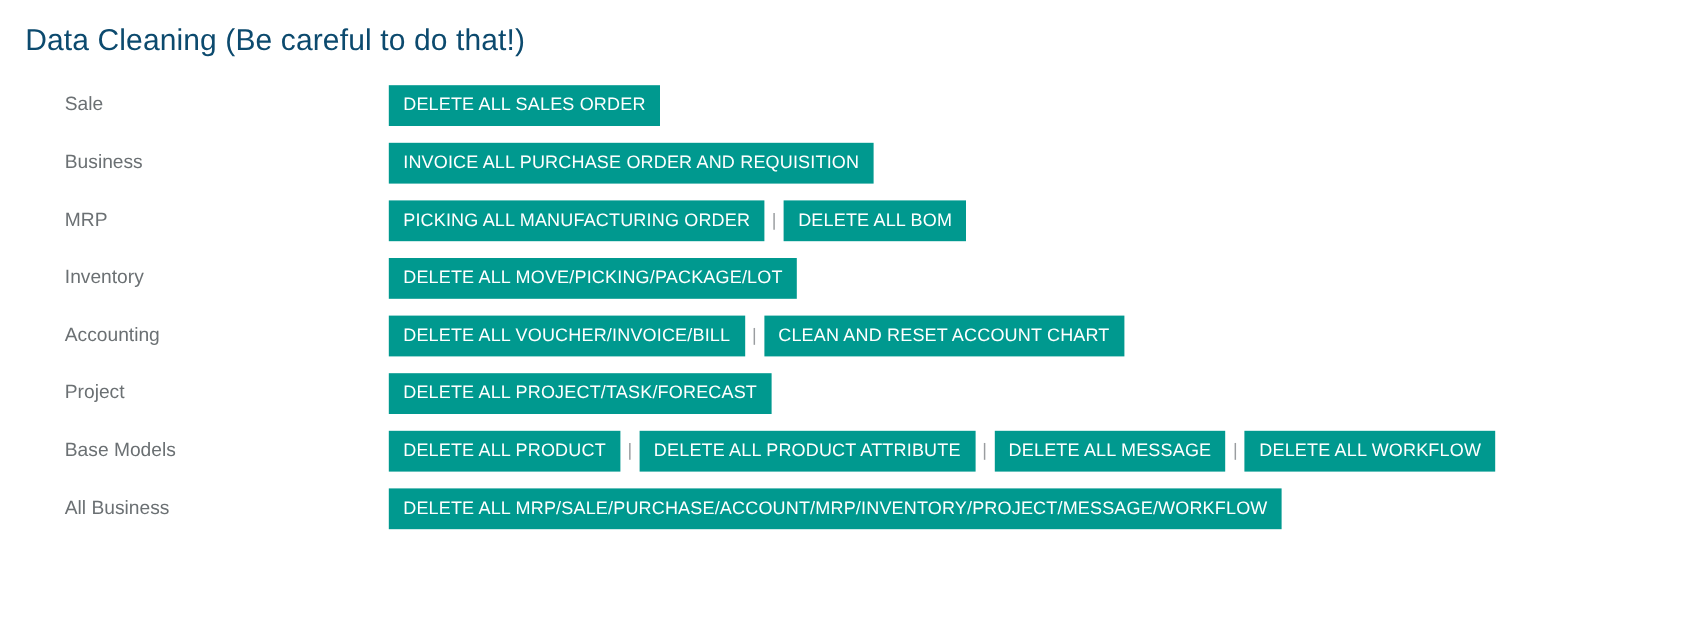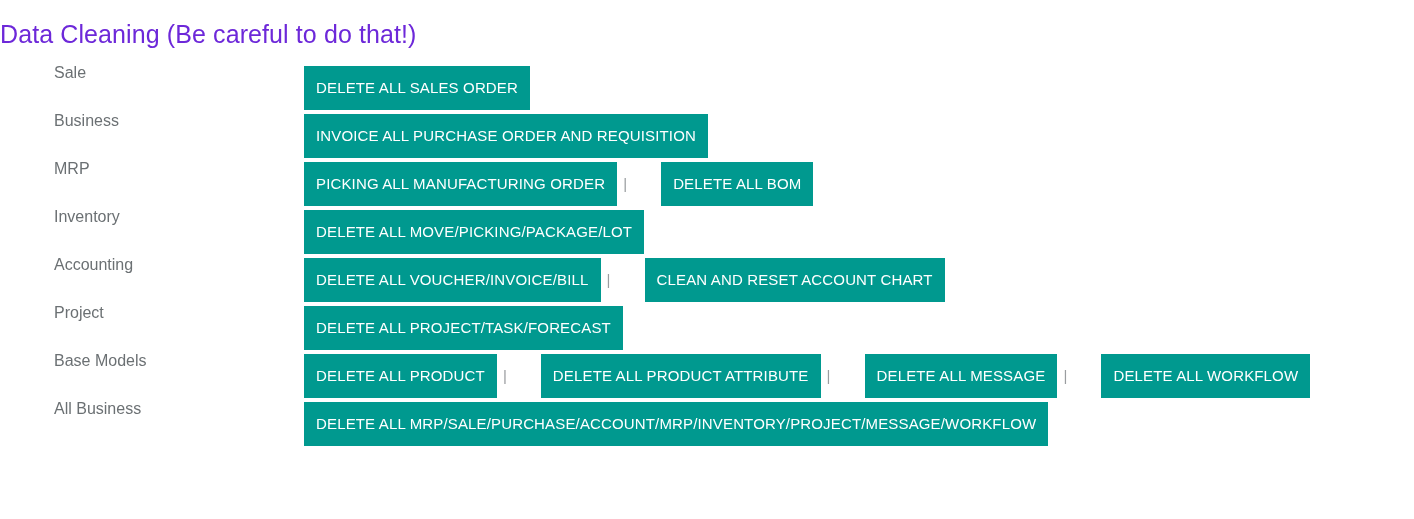--- a/index.html
+++ b/index.html
@@ -17,39 +17,41 @@
 
   .page {
     position: relative;
     width: 1414px;
     height: 519px;
     background: #ffffff;
   }
 
   .page-title {
     position: absolute;
-    left: 0;
+    left: 21px;
     top: 20px;
     font-size: 25px;
     font-weight: 400;
-    color: #6d28d9;
+    color: #0c4a6e;
     letter-spacing: 0.1px;
     white-space: nowrap;
   }
 
   .rows {
     position: absolute;
     left: 0;
     top: 64px;
     width: 1414px;
   }
 
   .row {
     display: flex;
+    align-items: center;
     height: 48px;
+    gap: 48px;
   }
 
   .row-label {
     width: 276px;
     padding-left: 54px;
     font-size: 16px;
     font-weight: 400;
     color: #6b7073;
     white-space: nowrap;
     flex: 0 0 276px;
@@ -59,35 +61,34 @@
     display: flex;
     align-items: center;
     flex: 1 1 auto;
     min-width: 0;
   }
 
   .btn {
     display: inline-flex;
     align-items: center;
     justify-content: center;
-    height: 44px;
+    height: 34px;
     padding: 0 12px;
     background: #00998f;
     color: #ffffff;
     font-family: "Liberation Sans", sans-serif;
     font-size: 15px;
     font-weight: 400;
     letter-spacing: 0.15px;
     line-height: 34px;
     border: none;
     border-radius: 0;
     cursor: pointer;
     white-space: nowrap;
     text-transform: none;
-    margin-left: 28px;
   }
 
   .sep {
     display: inline-block;
     width: 16px;
     text-align: center;
     color: #9a9da0;
     font-size: 15px;
     line-height: 34px;
     flex: 0 0 16px;

